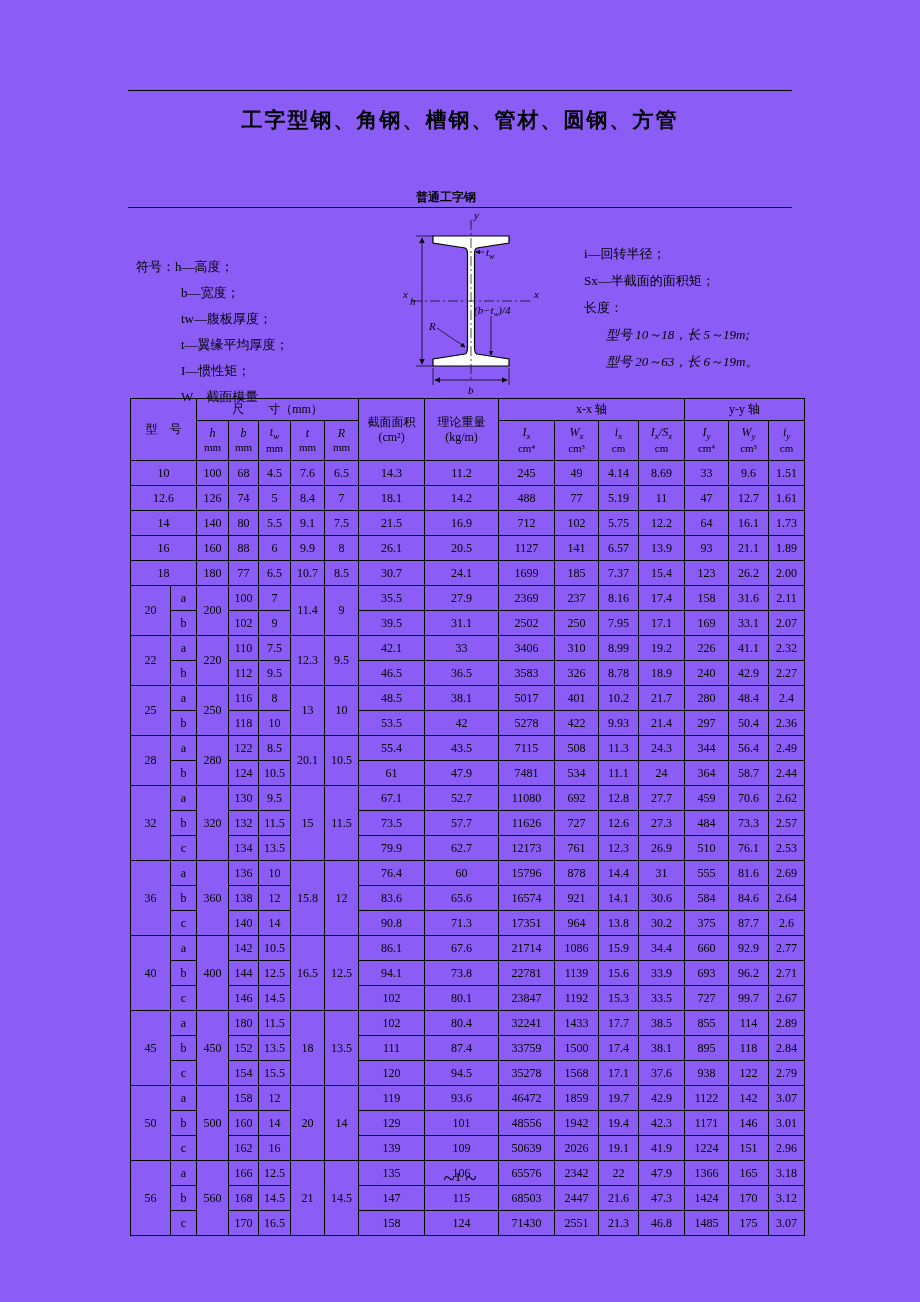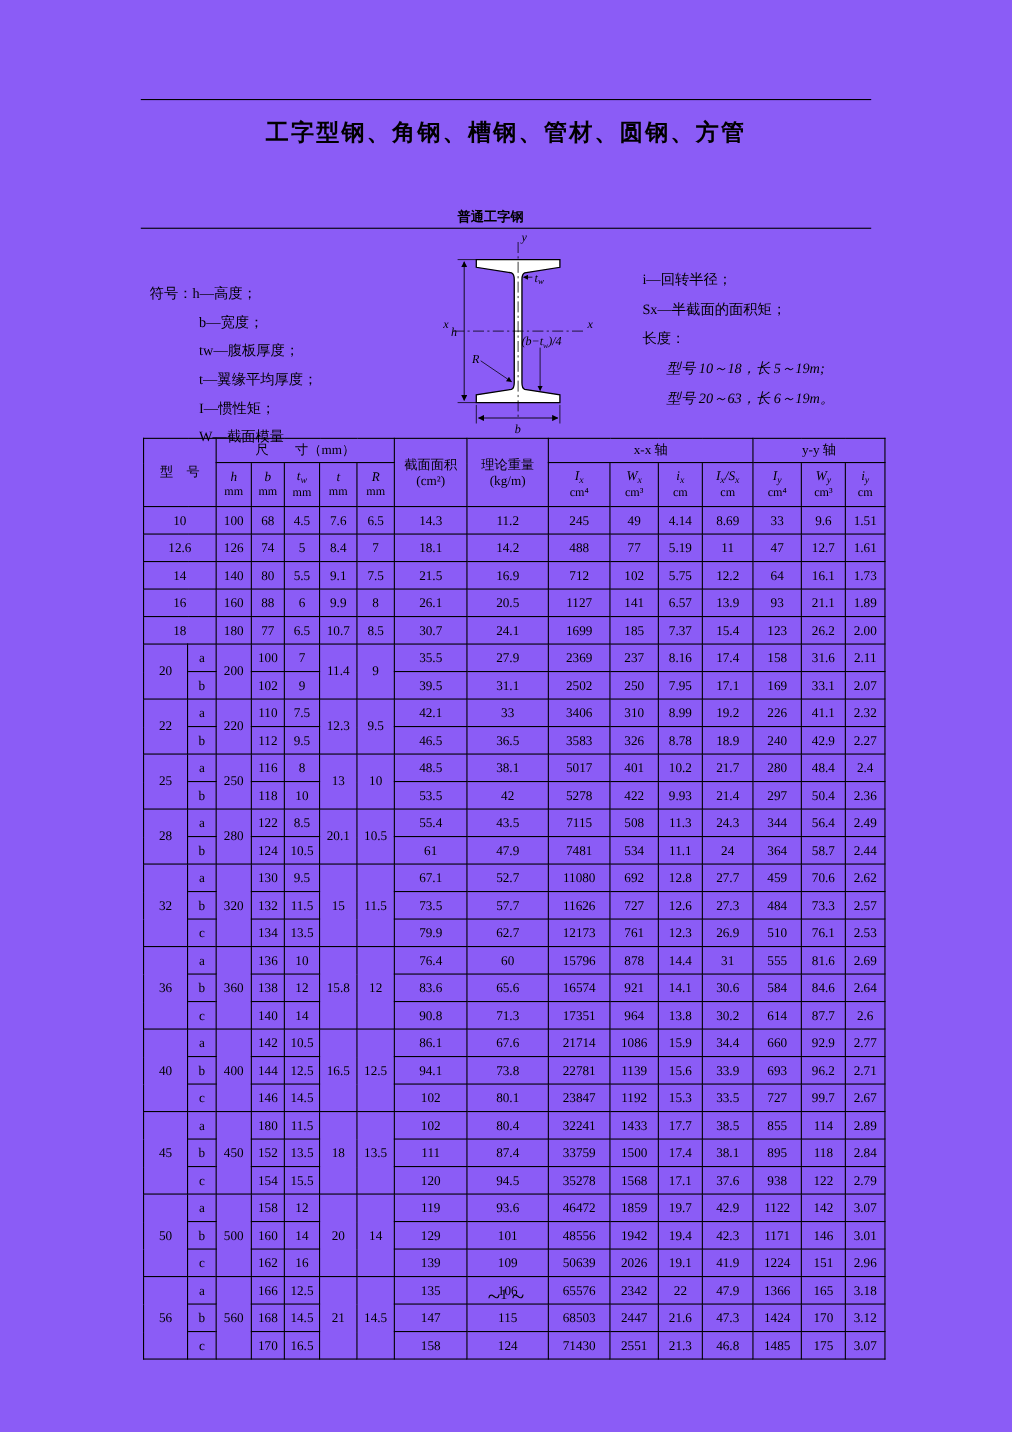--- a/index.html
+++ b/index.html
@@ -490,21 +490,21 @@
           <tr>
             <td>c</td>
             <td>140</td>
             <td>14</td>
             <td>90.8</td>
             <td>71.3</td>
             <td>17351</td>
             <td>964</td>
             <td>13.8</td>
             <td>30.2</td>
-            <td>614</td>
+            <td>375</td>
             <td>87.7</td>
             <td>2.6</td>
           </tr>
           <tr>
             <td rowspan="3">40</td>
             <td>a</td>
             <td rowspan="3">400</td>
             <td>142</td>
             <td>10.5</td>
             <td rowspan="3">16.5</td>

